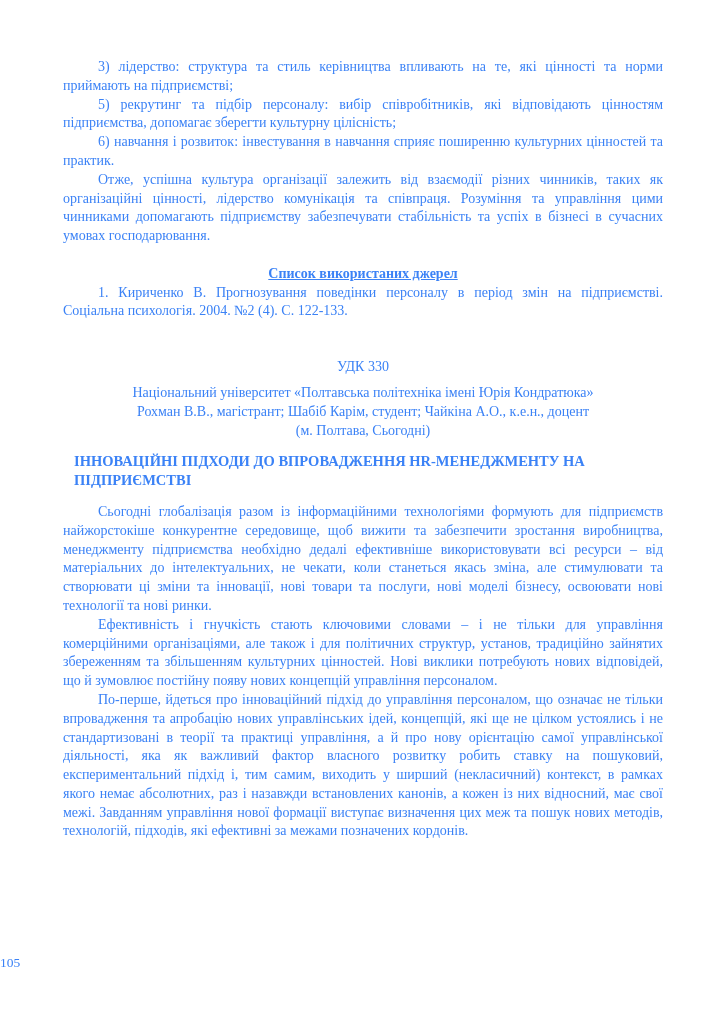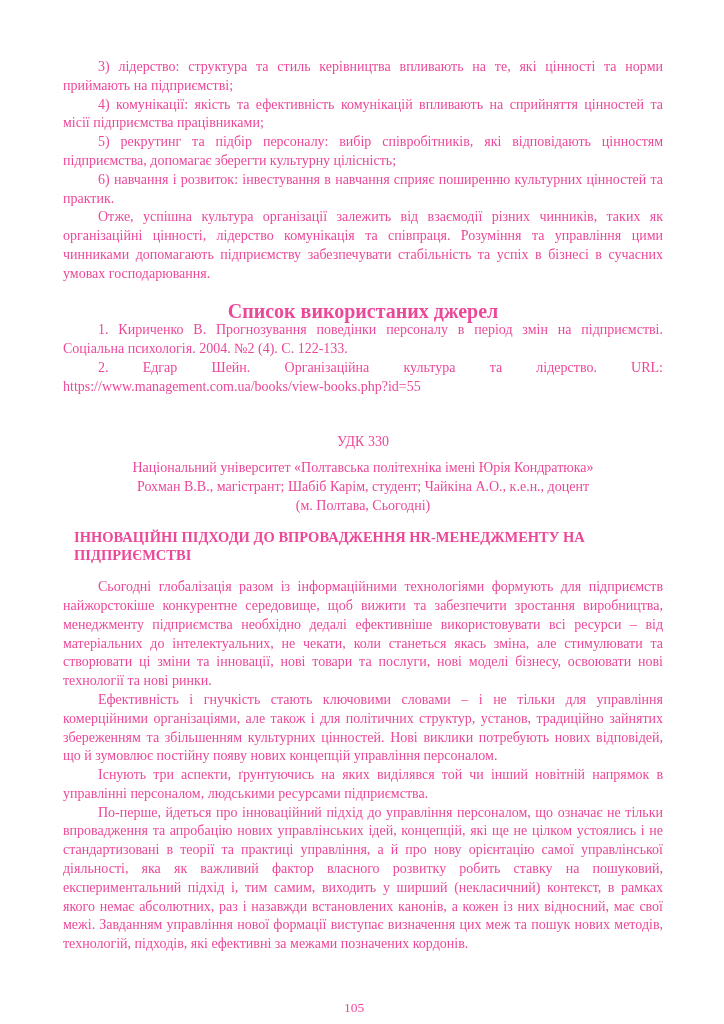--- a/index.html
+++ b/index.html
@@ -5,39 +5,40 @@
   html, body {
     margin: 0;
     padding: 0;
     background: #ffffff;
   }
   .page {
     position: relative;
     width: 724px;
     height: 1024px;
     background: #ffffff;
-    color: #ec4899;
+    color: #3b82f6;
     font-family: "Liberation Serif", "DejaVu Serif", serif;
     font-size: 14px;
     line-height: 18.8px;
     box-sizing: border-box;
     padding: 58px 61px 0 63px;
     overflow: hidden;
   }
   .para {
     margin: 0;
     text-align: justify;
     text-indent: 35px;
   }
   .refs-heading {
     margin: 18.8px 0 0 0;
     text-align: center;
     font-weight: bold;
-    font-size: 20px;
+    font-size: 14px;
     line-height: 18.8px;
+    text-decoration: underline;
   }
   .udc {
     margin: 37px 0 7px 0;
     text-align: center;
     text-indent: 0;
   }
   .center {
     margin: 0;
     text-align: center;
   }
@@ -49,48 +50,44 @@
     text-align: left;
     font-weight: bold;
     font-size: 14.5px;
     line-height: 18.8px;
   }
   .page-number {
     position: absolute;
     top: 954px;
     left: 0;
     right: 16px;
-    text-align: center;
+    text-align: left;
     font-size: 13.5px;
-    margin-top: 45px;
   }
 </style>
 </head>
 <body>
 
 <div class="page">
 
   <p class="para">3) лідерство: структура та стиль керівництва впливають на те, які цінності та норми приймають на підприємстві;</p>
-  <p class="para">4) комунікації: якість та ефективність комунікацій впливають на сприйняття цінностей та місії підприємства працівниками;</p>
   <p class="para">5) рекрутинг та підбір персоналу: вибір співробітників, які відповідають цінностям підприємства, допомагає зберегти культурну цілісність;</p>
   <p class="para">6) навчання і розвиток: інвестування в навчання сприяє поширенню культурних цінностей та практик.</p>
   <p class="para">Отже, успішна культура організації залежить від взаємодії різних чинників, таких як організаційні цінності, лідерство комунікація та співпраця. Розуміння та управління цими чинниками допомагають підприємству забезпечувати стабільність та успіх в бізнесі в сучасних умовах господарювання.</p>
 
   <p class="refs-heading">Список використаних джерел</p>
 
   <p class="para"><span>1. Кириченко В. Прогнозування поведінки персоналу в період змін на підприємстві. </span><span class="italic">Соціальна психологія.</span><span> 2004. №2 (4). С. 122-133.</span></p>
-  <p class="para">2. Едгар Шейн. Організаційна культура та лідерство. URL: https://www.management.com.ua/books/view-books.php?id=55</p>
 
   <p class="para udc">УДК 330</p>
   <p class="center italic">Національний університет «Полтавська політехніка імені Юрія Кондратюка»</p>
   <p class="center">Рохман В.В., магістрант; Шабіб Карім, студент; Чайкіна А.О., к.е.н., доцент</p>
   <p class="center italic">(м. Полтава, Сьогодні)</p>
 
   <p class="title">ІННОВАЦІЙНІ ПІДХОДИ ДО ВПРОВАДЖЕННЯ HR-МЕНЕДЖМЕНТУ НА ПІДПРИЄМСТВІ</p>
 
   <p class="para">Сьогодні глобалізація разом із інформаційними технологіями формують для підприємств найжорстокіше конкурентне середовище, щоб вижити та забезпечити зростання виробництва, менеджменту підприємства необхідно дедалі ефективніше використовувати всі ресурси – від матеріальних до інтелектуальних, не чекати, коли станеться якась зміна, але стимулювати та створювати ці зміни та інновації, нові товари та послуги, нові моделі бізнесу, освоювати нові технології та нові ринки.</p>
   <p class="para">Ефективність і гнучкість стають ключовими словами – і не тільки для управління комерційними організаціями, але також і для політичних структур, установ, традиційно зайнятих збереженням та збільшенням культурних цінностей. Нові виклики потребують нових відповідей, що й зумовлює постійну появу нових концепцій управління персоналом.</p>
-  <p class="para">Існують три аспекти, ґрунтуючись на яких виділявся той чи інший новітній напрямок в управлінні персоналом, людськими ресурсами підприємства.</p>
   <p class="para">По-перше, йдеться про інноваційний підхід до управління персоналом, що означає не тільки впровадження та апробацію нових управлінських ідей, концепцій, які ще не цілком устоялись і не стандартизовані в теорії та практиці управління, а й про нову орієнтацію самої управлінської діяльності, яка як важливий фактор власного розвитку робить ставку на пошуковий, експериментальний підхід і, тим самим, виходить у ширший (некласичний) контекст, в рамках якого немає абсолютних, раз і назавжди встановлених канонів, а кожен із них відносний, має свої межі. Завданням управління нової формації виступає визначення цих меж та пошук нових методів, технологій, підходів, які ефективні за межами позначених кордонів.</p>
 
   <div class="page-number">105</div>
 
 </div>
 
 </body></html>

